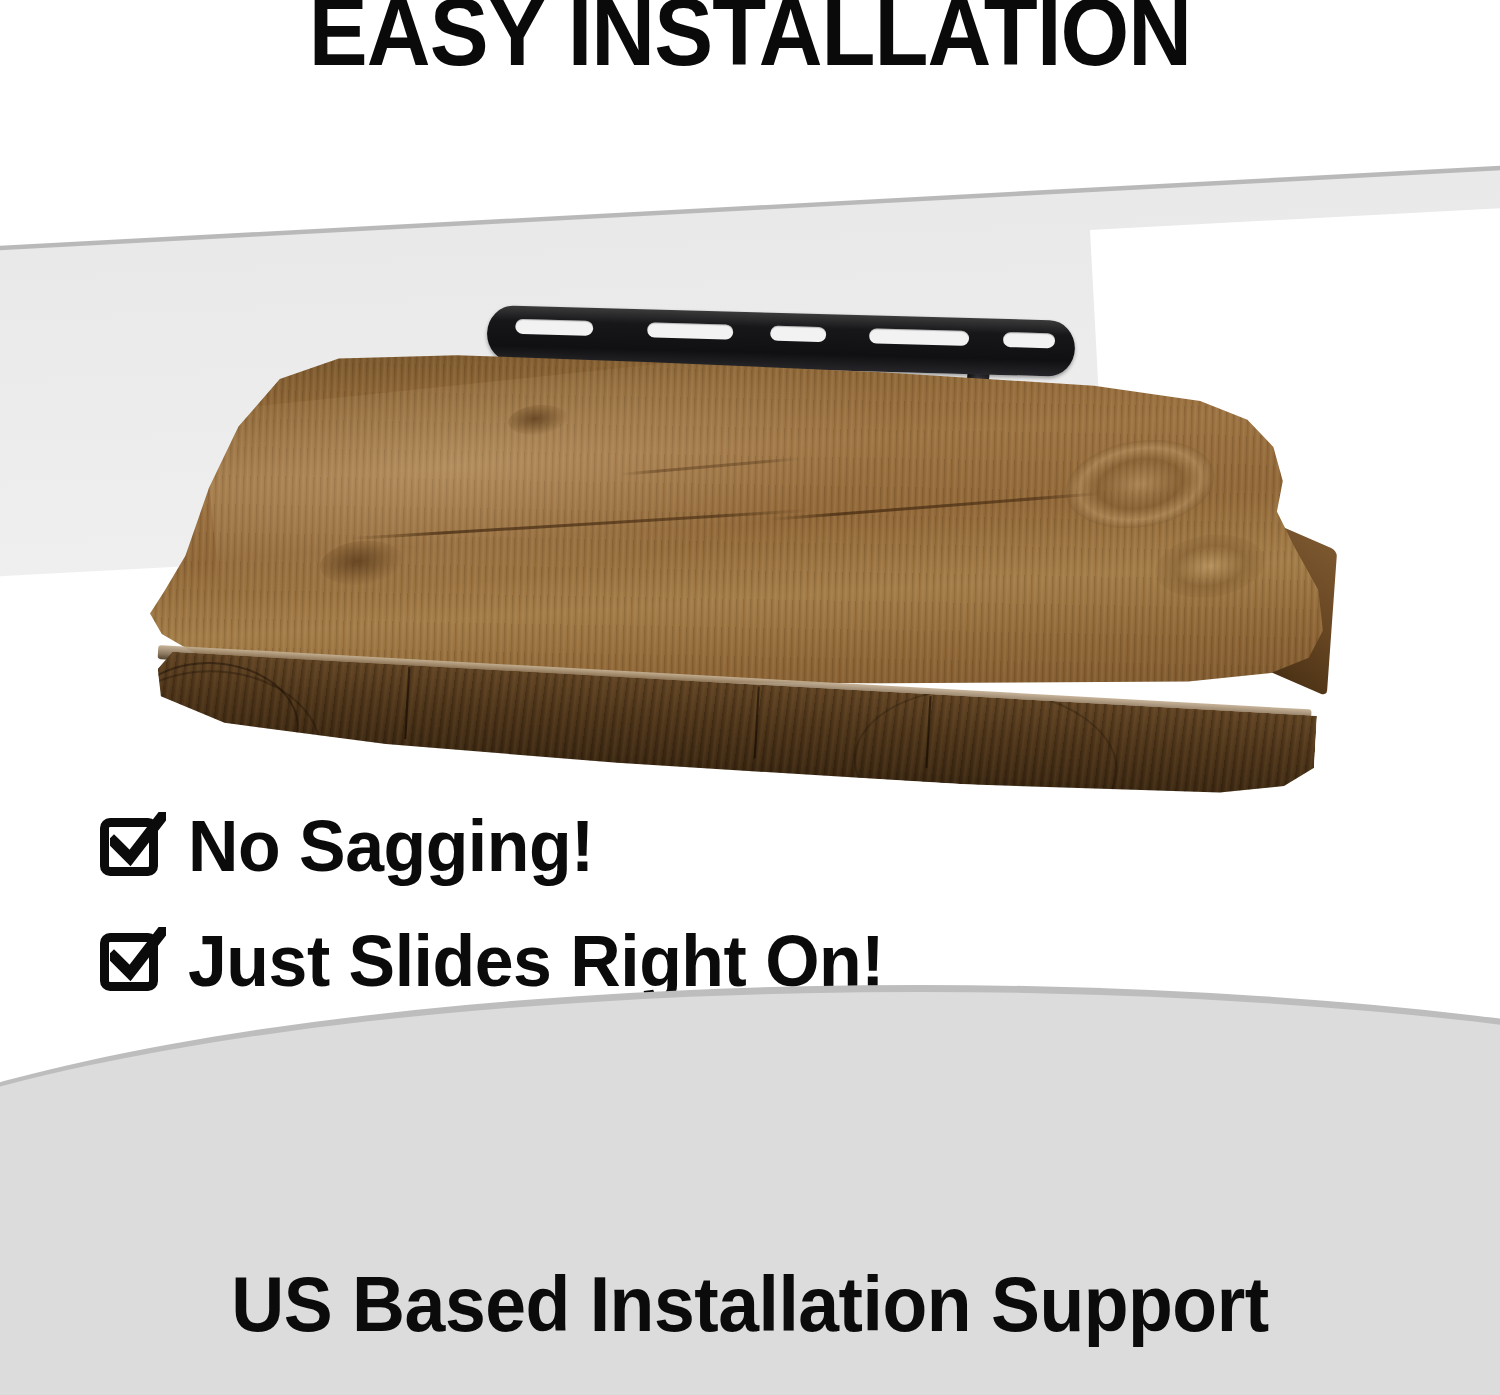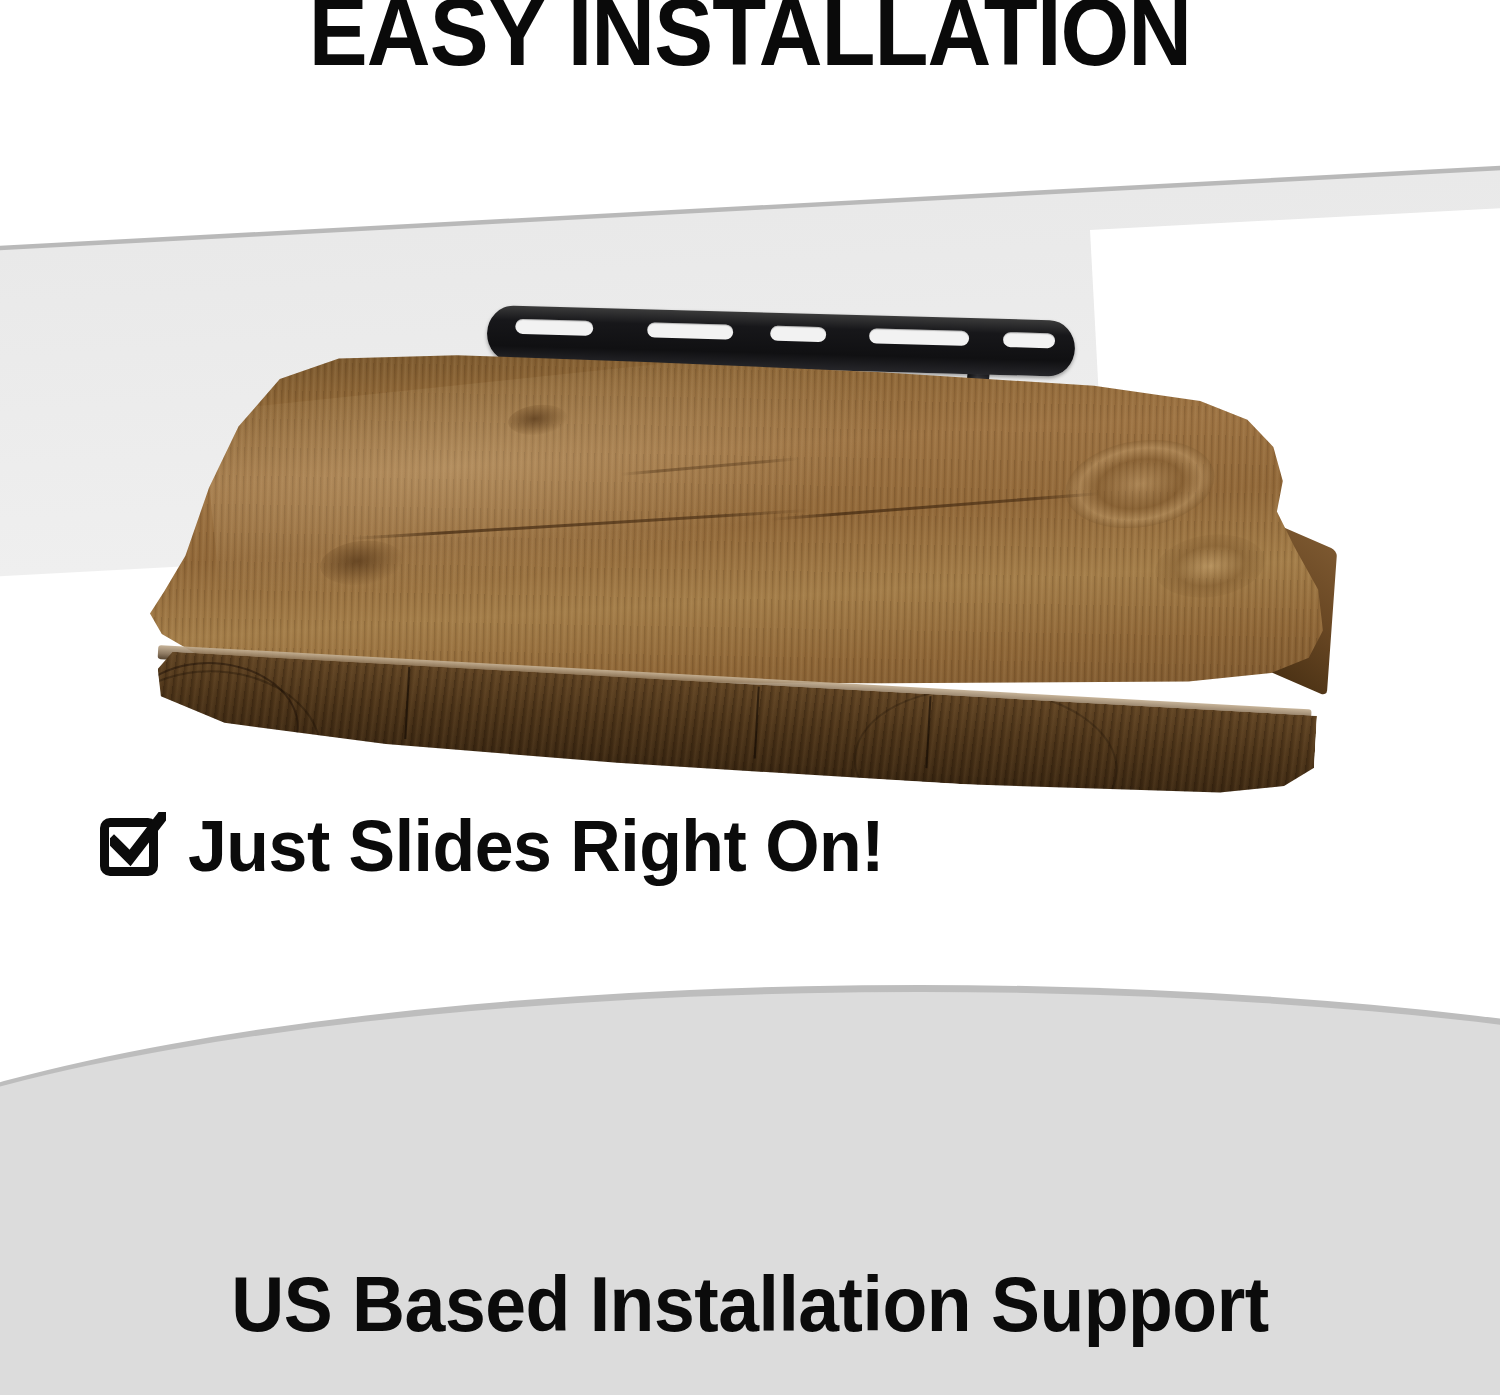--- a/index.html
+++ b/index.html
@@ -377,20 +377,29 @@
         <div class="fgrain g3"></div>
         <div class="fseam sa"></div>
         <div class="fseam sb"></div>
         <div class="fseam sc"></div>
       </div>
     </div>
   </div>
 
   <div class="checklist">
 
+    <div class="check-row">
+      <span class="cbox">
+        <span class="sq"></span>
+        <svg class="tick" viewBox="0 0 56 56">
+          <path d="M4 30 L20 46 L54 2" fill="none" stroke="#0b0b0b" stroke-width="11" stroke-linecap="square" stroke-linejoin="miter"></path>
+        </svg>
+      </span>
+      <span class="check-label">No Sagging!</span>
+    </div>
 
 
     <div class="check-row">
       <span class="cbox">
         <span class="sq"></span>
         <svg class="tick" viewBox="0 0 56 56">
           <path d="M4 30 L20 46 L54 2" fill="none" stroke="#0b0b0b" stroke-width="11" stroke-linecap="square" stroke-linejoin="miter"></path>
         </svg>
       </span>
       <span class="check-label">Just Slides Right On!</span>

